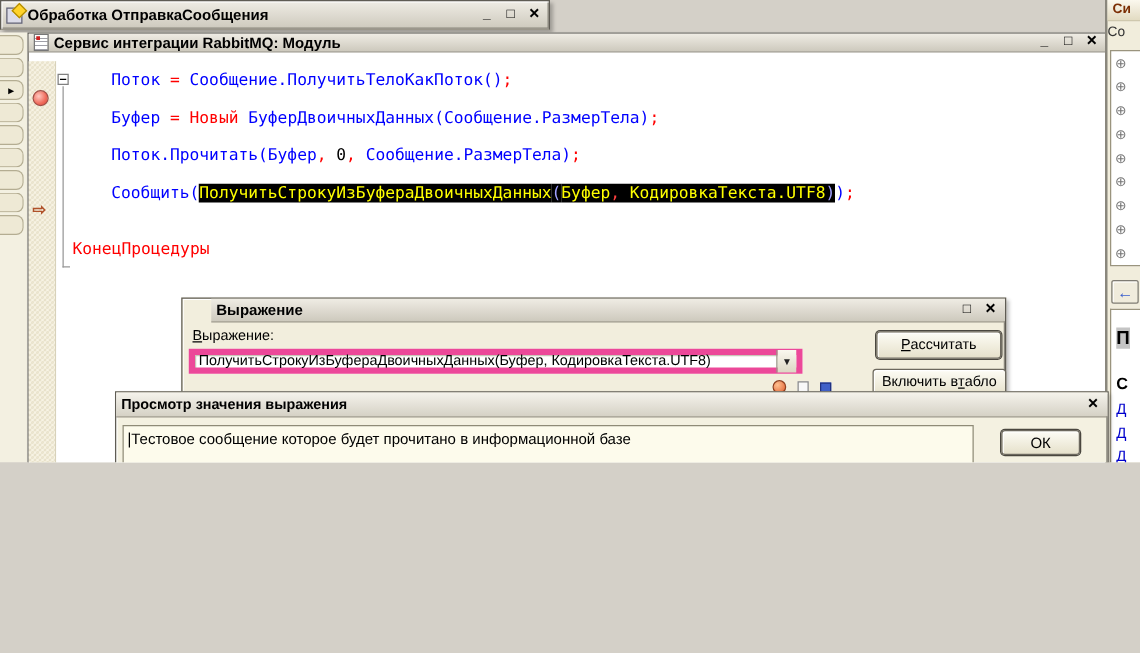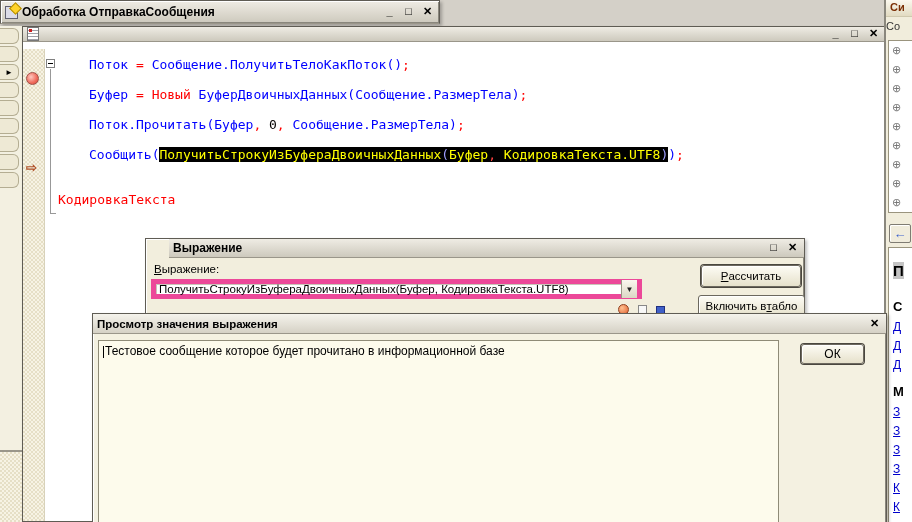--- a/index.html
+++ b/index.html
@@ -1,17 +1,17 @@
 <!DOCTYPE html>
 <html><head>
 <meta charset="utf-8">
 <style>
   html,body{margin:0;padding:0;background:#d4d0c8;}
   *{box-sizing:border-box;}
-  .screen{position:relative;width:912px;height:522px;background:#d4d0c8;overflow:hidden;
+  .screen{position:relative;width:912px;height:370px;background:#d4d0c8;overflow:hidden;
           font-family:"Liberation Sans",sans-serif;color:#000;}
 
   
   .raised{border:1px solid #5f5c54;box-shadow:inset 1px 1px 0 #ffffff,inset -1px -1px 0 #8a877d,2px 2px 3px rgba(0,0,0,.25);}
   .titlebar{display:flex;align-items:center;gap:4px;padding:0 4px;font-weight:bold;font-size:12px;
             background:linear-gradient(#efece4,#cdc9bd);border-bottom:1px solid #9a968a;white-space:nowrap;overflow:hidden;}
   .tb-btn{width:15px;height:14px;line-height:13px;text-align:center;font-size:11px;font-weight:bold;cursor:default;flex:0 0 auto;}
   .tb-spacer{flex:1;}
   .checker{background-color:#f7f3e4;
     background-image:linear-gradient(45deg,#e6dfc6 25%,transparent 25%,transparent 75%,#e6dfc6 75%),
@@ -127,20 +127,21 @@
       <div class="side-tab"></div>
       <div class="side-tab"></div>
       <div class="side-tab"></div>
     </div>
   <div class="left-strip-line"></div>
   <div class="left-strip-bottom checker"></div>
 
   <div class="module-win raised">
     <div class="titlebar">
       <span class="module-icon"></span>
+      <span>Сервис интеграции RabbitMQ: Модуль</span>
       <span class="tb-spacer"></span>
       <span class="tb-btn">_</span>
       <span class="tb-btn">□</span>
       <span class="tb-btn">✕</span>
     </div>
     <div class="module-content">
       <div class="gutter checker">
           <span class="marker-breakpoint" style="top: 23px;"></span>
           <span class="marker-current" style="top: 112px;">⇨</span>
         </div>
@@ -151,21 +152,21 @@
         <div class="code-lines">
             <div class="code-line" style="padding-left: 44px;"><span class="tk-id">Поток </span><span class="tk-op">= </span><span class="tk-id">Сообщение.ПолучитьТелоКакПоток()</span><span class="tk-op">;</span></div>
             <div class="code-line" style="padding-left: 44px;">&nbsp;</div>
             <div class="code-line" style="padding-left: 44px;"><span class="tk-id">Буфер </span><span class="tk-op">= </span><span class="tk-kw">Новый </span><span class="tk-id">БуферДвоичныхДанных(Сообщение.РазмерТела)</span><span class="tk-op">;</span></div>
             <div class="code-line" style="padding-left: 44px;">&nbsp;</div>
             <div class="code-line" style="padding-left: 44px;"><span class="tk-id">Поток.Прочитать(Буфер</span><span class="tk-op">, </span><span class="tk-num">0</span><span class="tk-op">, </span><span class="tk-id">Сообщение.РазмерТела)</span><span class="tk-op">;</span></div>
             <div class="code-line" style="padding-left: 44px;">&nbsp;</div>
             <div class="code-line" style="padding-left: 44px;"><span class="tk-id">Сообщить</span><span class="tk-id">(</span><span class="tk-sel-id">ПолучитьСтрокуИзБуфераДвоичныхДанных</span><span class="tk-sel-p">(</span><span class="tk-sel-id">Буфер</span><span class="tk-sel-op">,</span><span class="tk-sel-id"> КодировкаТекста.UTF8</span><span class="tk-sel-p">)</span><span class="tk-id">)</span><span class="tk-op">;</span></div>
             <div class="code-line" style="padding-left: 44px;">&nbsp;</div>
             <div class="code-line" style="padding-left: 13px;">&nbsp;</div>
-            <div class="code-line" style="padding-left: 13px;"><span class="tk-kw">КодировкаТекста</span></div>
+            <div class="code-line" style="padding-left: 13px;"><span class="tk-kw">КонецПроцедуры</span></div>
           </div>
       </div>
     </div>
   </div>
 
   <div class="expr-win raised">
     <div class="titlebar expr-title">
       <span>Выражение</span>
       <span class="tb-spacer"></span>
       <span class="tb-btn">□</span>

